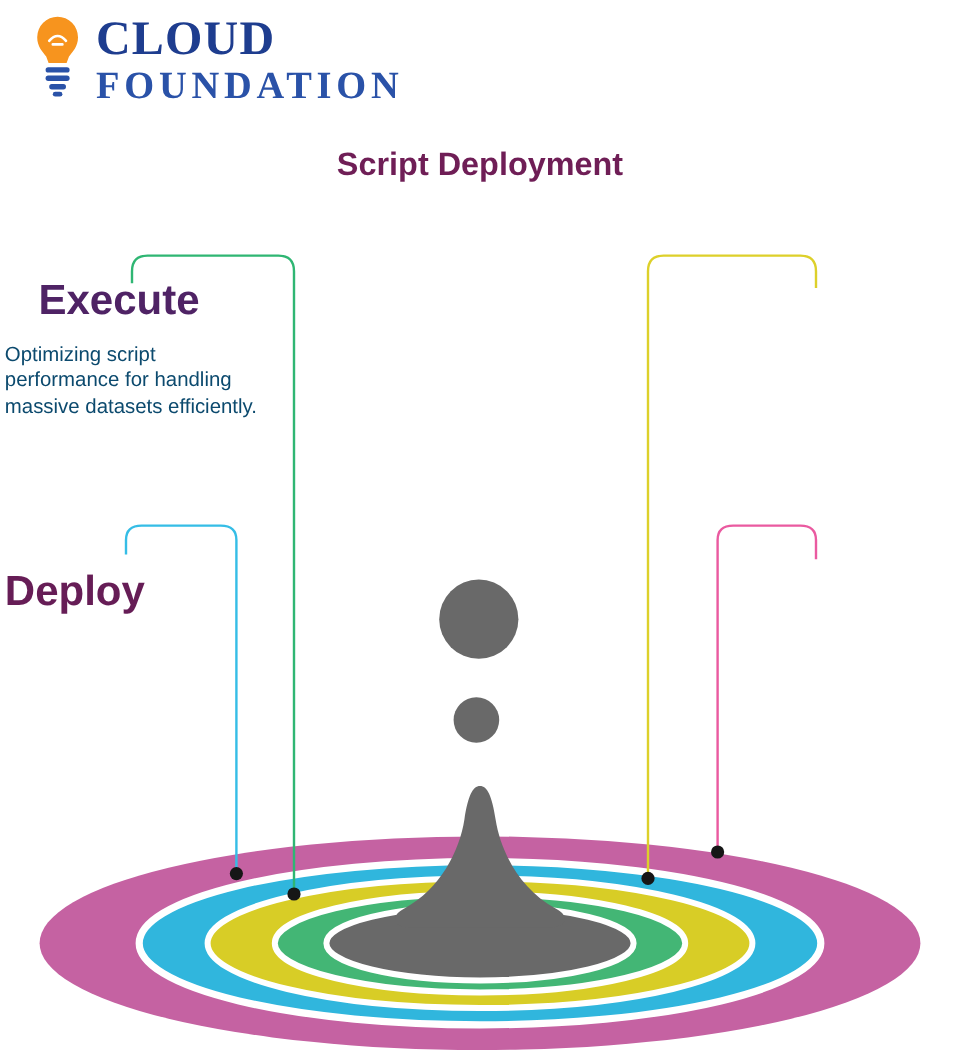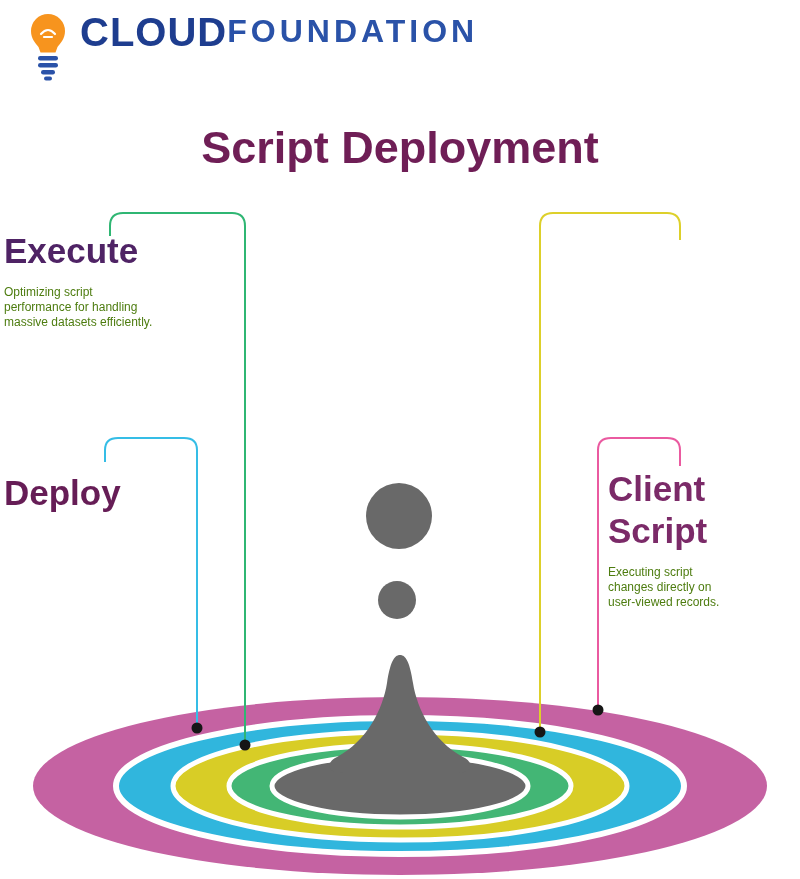--- a/index.html
+++ b/index.html
@@ -5,32 +5,32 @@
   html,body{margin:0;padding:0;background:#ffffff;}
   body{font-family:"Liberation Sans","DejaVu Sans",sans-serif;}
   .canvas{position:relative;width:800px;height:879px;background:#fff;overflow:hidden;}
 
   
   .art{position:absolute;left:0;top:0;width:800px;height:879px;}
 
   
   .logo{position:absolute;left:26px;top:12px;display:flex;align-items:flex-start;gap:10px;}
   .logo-icon{width:44px;height:72px;flex:0 0 auto;}
-  .logo-text{display:flex;}
+  .logo-text{display:flex;flex-direction:column;font-family:Liberation Serif, serif;}
   .logo-line1{font-size:40px;font-weight:700;letter-spacing:1px;line-height:1.0;}
   .logo-line2{font-size:32px;font-weight:700;letter-spacing:4px;margin-top:3px;line-height:1.0;}
 
   
   .title{position:absolute;top:122px;left:0;width:100%;margin:0;text-align:center;
-         font-size:45px;font-weight:700;}
+         font-size:27px;font-weight:700;}
 
   
   .callout{position:absolute;}
   .callout h2{margin:0 0 13px 0;font-size:35px;font-weight:700;line-height:1.2;}
-  .callout p{margin:0;font-size:12px;line-height:1.26;color:#4d7c0f;white-space:pre-line;}
+  .callout p{margin:0;font-size:17px;line-height:1.26;color:#0c4a6e;white-space:pre-line;}
   .pos-execute{left:4px;top:230px;width:250px;}
   .pos-mapreduce{left:551px;top:230px;width:245px;}
   .pos-deploy{left:4px;top:472px;width:240px;}
   .pos-client{left:608px;top:468px;width:172px;}
 </style>
 </head>
 <body>
 
 <div class="canvas">
 
@@ -70,31 +70,25 @@
     </svg>
     <div class="logo-text">
       <div class="logo-line1" style="color: rgb(30, 61, 143);">CLOUD</div>
       <div class="logo-line2" style="color: rgb(42, 82, 168);">FOUNDATION</div>
     </div>
   </header>
 
   <h1 class="title" style="color: rgb(111, 30, 86);">Script Deployment</h1>
 
   <section class="callout pos-execute">
-    <h2 style="color: rgb(79, 35, 101);">Execute</h2>
+    <h2 style="color: rgb(79, 35, 101); margin-left: 28px;">Execute</h2>
     <p>Optimizing script
 performance for handling
 massive datasets efficiently.</p>
   </section>
 
 
   <section class="callout pos-deploy">
     <h2 style="color: rgb(102, 29, 86);">Deploy</h2>
   </section>
 
-  <section class="callout pos-client">
-    <h2 style="color: rgb(123, 42, 104);">Client Script</h2>
-    <p>Executing script
-changes directly on
-user-viewed records.</p>
-  </section>
 
 </div>
 
 </body></html>

